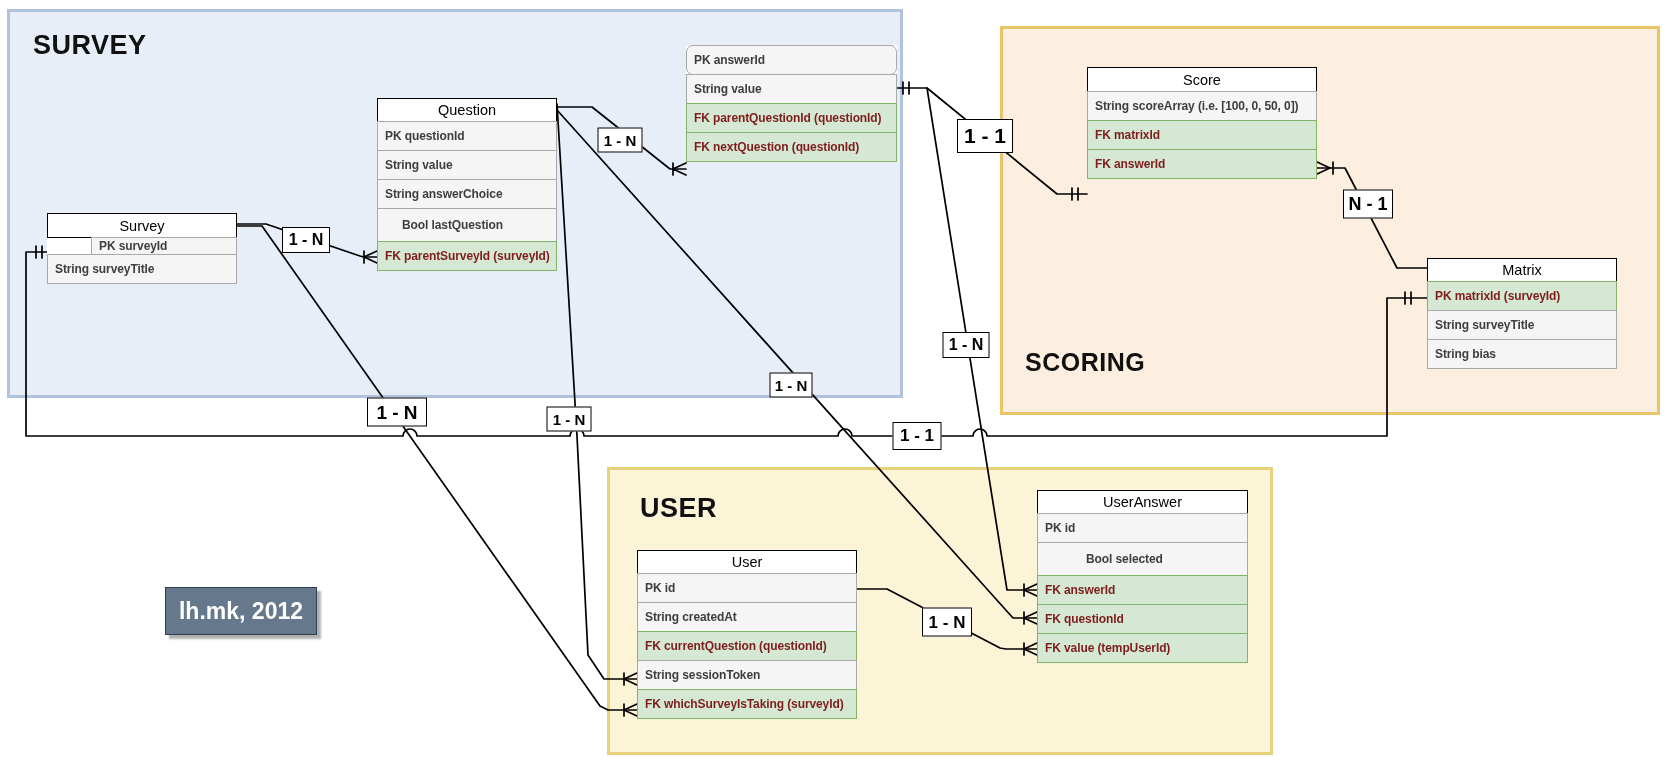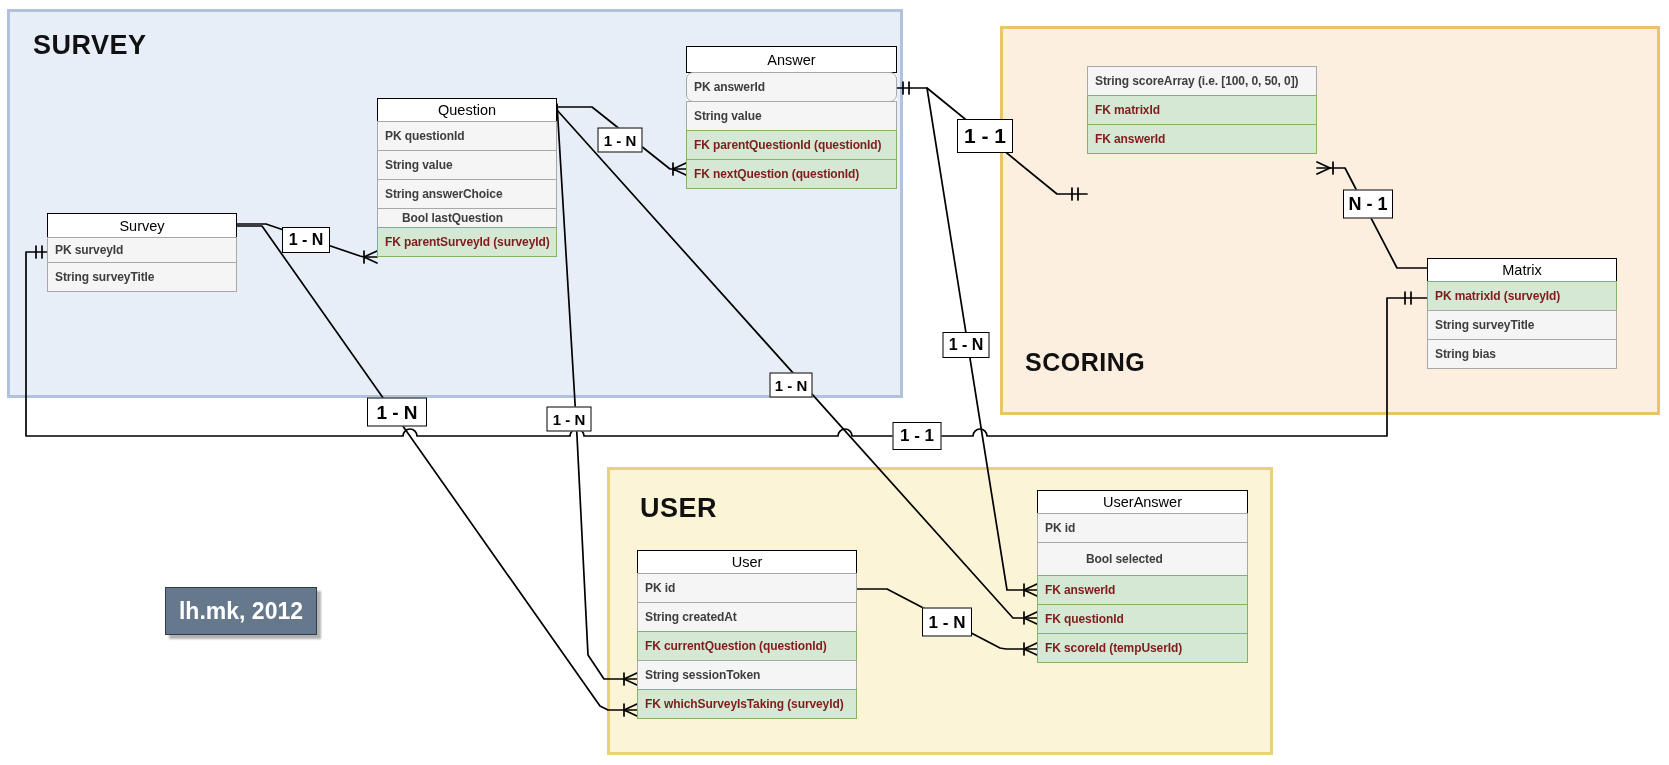--- a/index.html
+++ b/index.html
@@ -95,39 +95,39 @@
     <path d="
       M 36 246 V 258 M 42 246 V 258
       M 903 82 V 94 M 909 82 V 94
       M 1072 188 V 200 M 1078 188 V 200
       M 1405 292 V 304 M 1411 292 V 304"></path>
   </svg>
 
   <div id="entity-layer">
       <div class="entity" style="left: 47px; top: 213px; width: 190px;">
         <div class="entity-header" style="height: 25px;">Survey</div>
-        <div class="entity-row plain" style="height: 26px;">PK surveyId</div>
+        <div class="entity-row plain" style="height: 18px; margin-left: 44px;">PK surveyId</div>
         <div class="entity-row plain" style="height: 30px;">String surveyTitle</div>
       </div>
       <div class="entity" style="left: 377px; top: 98px; width: 180px;">
         <div class="entity-header" style="height: 24px;">Question</div>
         <div class="entity-row plain" style="height: 30px;">PK questionId</div>
         <div class="entity-row plain" style="height: 30px;">String value</div>
         <div class="entity-row plain" style="height: 30px;">String answerChoice</div>
-        <div class="entity-row plain" style="height: 20px; padding-left: 24px;">Bool lastQuestion</div>
+        <div class="entity-row plain" style="height: 34px; padding-left: 24px;">Bool lastQuestion</div>
         <div class="entity-row key" style="height: 30px;">FK parentSurveyId (surveyId)</div>
       </div>
       <div class="entity" style="left: 686px; top: 46px; width: 211px;">
-        <div class="entity-header" style="height: 27px;">Answer</div>
         <div class="entity-row plain" style="height: 30px; border-radius: 7px;">PK answerId</div>
         <div class="entity-row plain" style="height: 30px;">String value</div>
         <div class="entity-row key" style="height: 30px;">FK parentQuestionId (questionId)</div>
         <div class="entity-row key" style="height: 30px;">FK nextQuestion (questionId)</div>
       </div>
       <div class="entity" style="left: 1087px; top: 67px; width: 230px;">
+        <div class="entity-header" style="height: 25px;">Score</div>
         <div class="entity-row plain" style="height: 30px;">String scoreArray (i.e. [100, 0, 50, 0])</div>
         <div class="entity-row key" style="height: 30px;">FK matrixId</div>
         <div class="entity-row key" style="height: 30px;">FK answerId</div>
       </div>
       <div class="entity" style="left: 1427px; top: 258px; width: 190px;">
         <div class="entity-header" style="height: 24px;">Matrix</div>
         <div class="entity-row key" style="height: 30px;">PK matrixId (surveyId)</div>
         <div class="entity-row plain" style="height: 30px;">String surveyTitle</div>
         <div class="entity-row plain" style="height: 30px;">String bias</div>
       </div>
@@ -138,21 +138,21 @@
         <div class="entity-row key" style="height: 30px;">FK currentQuestion (questionId)</div>
         <div class="entity-row plain" style="height: 30px;">String sessionToken</div>
         <div class="entity-row key" style="height: 30px;">FK whichSurveyIsTaking (surveyId)</div>
       </div>
       <div class="entity" style="left: 1037px; top: 490px; width: 211px;">
         <div class="entity-header" style="height: 24px;">UserAnswer</div>
         <div class="entity-row plain" style="height: 30px;">PK id</div>
         <div class="entity-row plain" style="height: 34px; padding-left: 48px;">Bool selected</div>
         <div class="entity-row key" style="height: 30px;">FK answerId</div>
         <div class="entity-row key" style="height: 30px;">FK questionId</div>
-        <div class="entity-row key" style="height: 30px;">FK scoreId (tempUserId)</div>
+        <div class="entity-row key" style="height: 30px;">FK value (tempUserId)</div>
       </div>
     </div>
 
   <div class="rel-label" id="rl0" style="left: 306px; top: 240px; min-width: 48px; height: 26px; font-size: 16px;">1 - N</div>
   <div class="rel-label" id="rl1" style="left: 620px; top: 140px; min-width: 45px; height: 25px; font-size: 15px;">1 - N</div>
   <div class="rel-label" id="rl2" style="left: 985px; top: 136px; min-width: 56px; height: 34px; font-size: 21px;">1 - 1</div>
   <div class="rel-label" id="rl3" style="left: 1368px; top: 204px; min-width: 50px; height: 29px; font-size: 18px;">N - 1</div>
   <div class="rel-label" id="rl4" style="left: 917px; top: 436px; min-width: 49px; height: 28px; font-size: 17px;">1 - 1</div>
   <div class="rel-label" id="rl5" style="left: 397px; top: 412px; min-width: 60px; height: 29px; font-size: 19px;">1 - N</div>
   <div class="rel-label" id="rl6" style="left: 569px; top: 419px; min-width: 45px; height: 25px; font-size: 15px;">1 - N</div>

